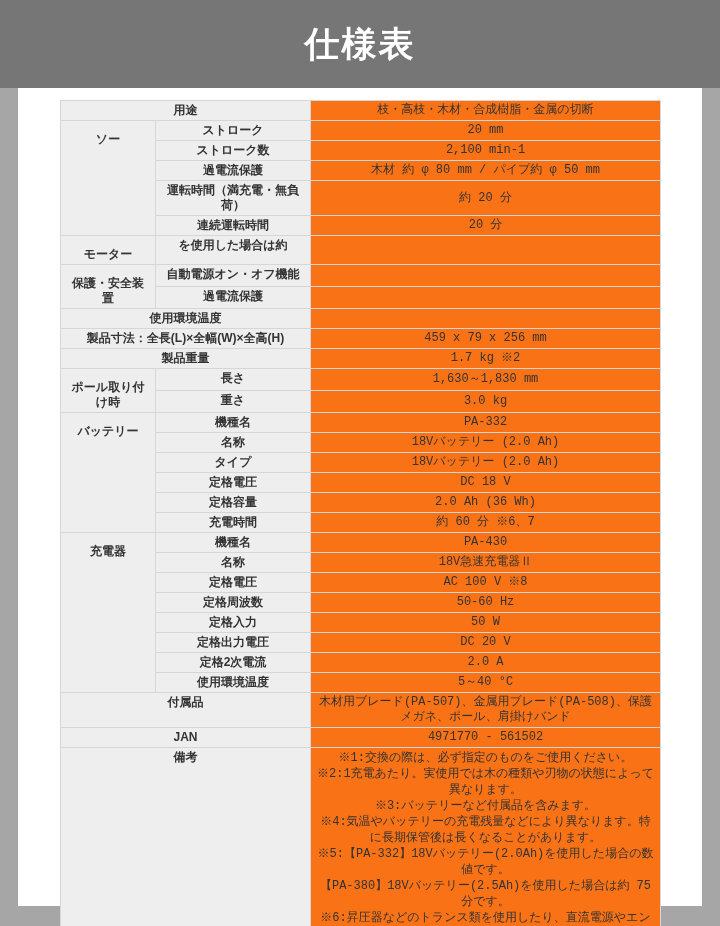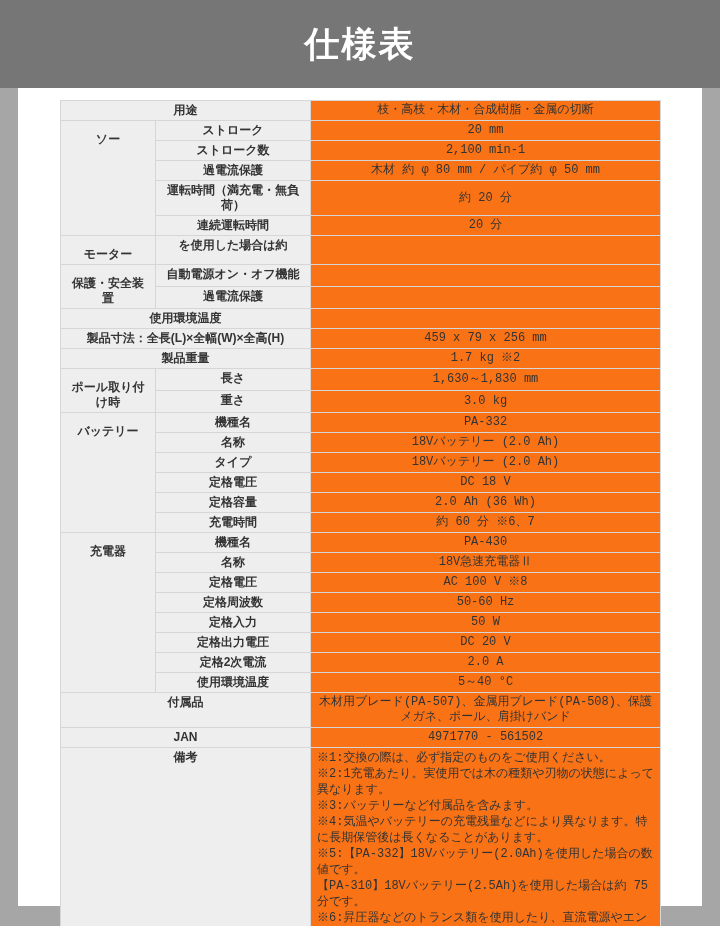--- a/index.html
+++ b/index.html
@@ -50,21 +50,21 @@
     vertical-align:top;
     font-size:12px;
   }
   table.spec th.group-cell { vertical-align:top; padding-top:11px;font-family:Liberation Serif, serif; }
   table.spec td.value-cell {
     background:#f97316;
     text-align:center;
     vertical-align:middle;
     font-family:Liberation Mono, monospace;
   }
-  .remark-line { line-height:16px; text-align:left; }
+  .remark-line { line-height:16px; text-align:center; }
 </style>
 </head>
 <body>
 
 <div class="band">
   <h1>仕様表</h1>
 </div>
 
 <div class="card">
   <table class="spec">
@@ -201,19 +201,19 @@
           <td class="value-cell">4971770 - 561502</td>
         </tr>
         <tr>
           <th class="label-cell" colspan="2">備考</th>
           <td class="value-cell">
             <div class="remark-line">※1:交換の際は、必ず指定のものをご使用ください。</div>
             <div class="remark-line">※2:1充電あたり。実使用では木の種類や刃物の状態によって異なります。</div>
             <div class="remark-line">※3:バッテリーなど付属品を含みます。</div>
             <div class="remark-line">※4:気温やバッテリーの充電残量などにより異なります。特に長期保管後は長くなることがあります。</div>
             <div class="remark-line">※5:【PA-332】18Vバッテリー(2.0Ah)を使用した場合の数値です。</div>
-            <div class="remark-line">【PA-310】18Vバッテリー(2.5Ah)を使用した場合は約 75 分です。</div>
+            <div class="remark-line">【PA-380】18Vバッテリー(2.5Ah)を使用した場合は約 75 分です。</div>
             <div class="remark-line">※6:昇圧器などのトランス類を使用したり、直流電源やエンジン発電機では使用したりしないでください。発熱・火災のおそれがあります。</div>
           </td>
         </tr>
       </tbody>
   </table>
 </div>
 
 </body></html>

